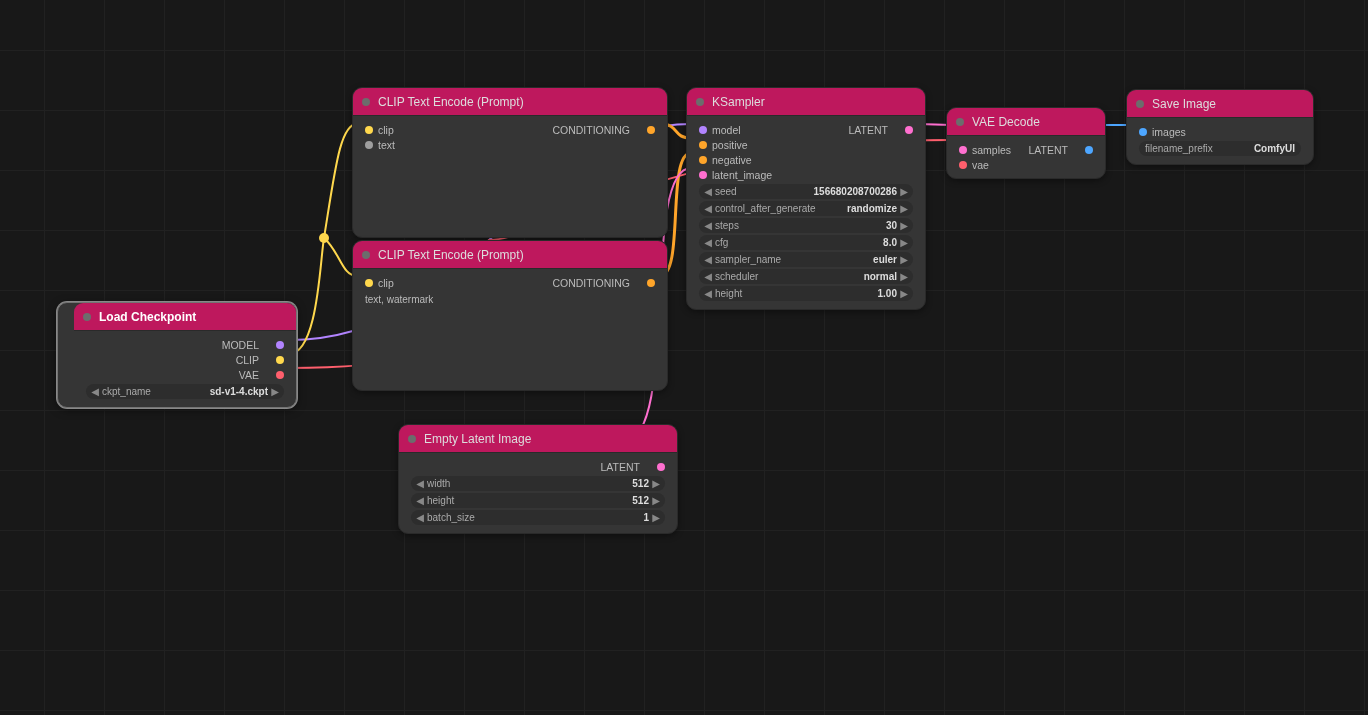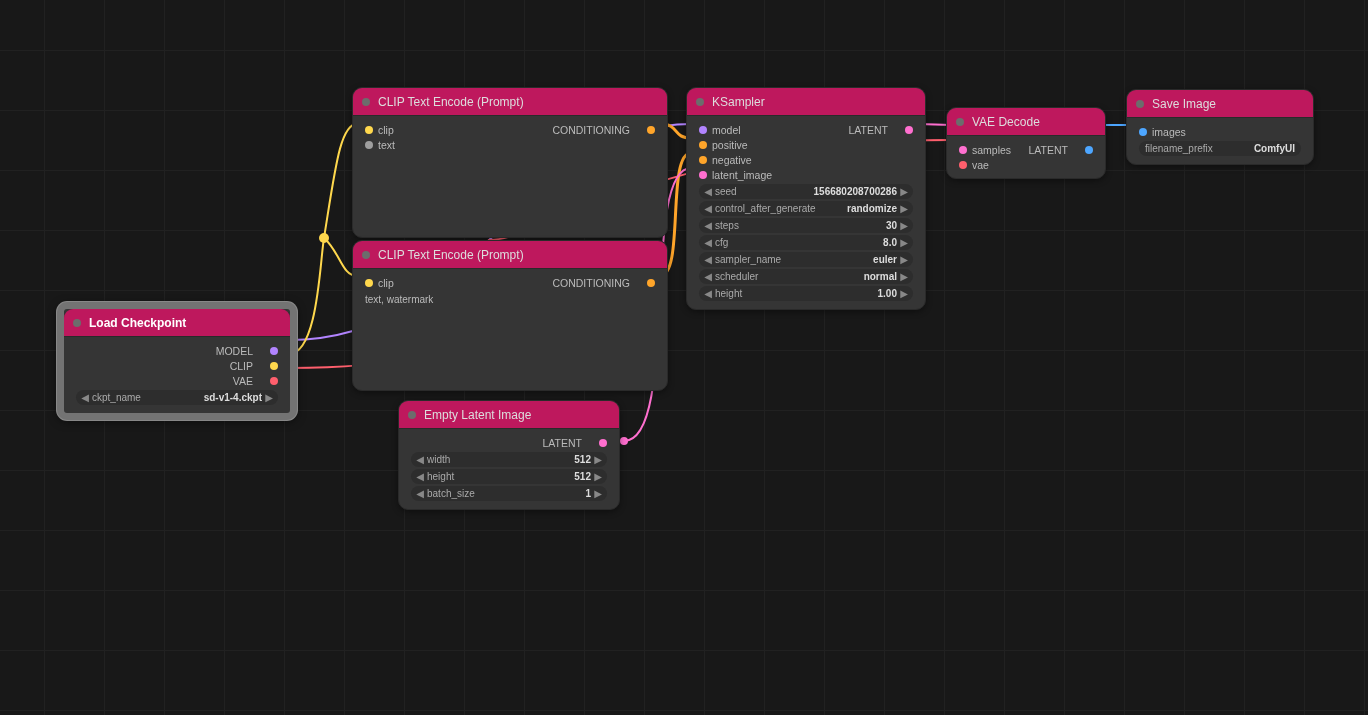--- a/index.html
+++ b/index.html
@@ -20,21 +20,21 @@
 
 .node {
   position: absolute;
   background: #353535;
   border: 1px solid #2a2a2a;
   border-radius: 10px;
   box-shadow: 0 2px 6px rgba(0,0,0,0.4);
   font-size: 11px;
   color: #ccc;
 }
-.node.selected { border: 7px solid #737373; box-shadow: 0 0 0 1px #888, 0 2px 8px rgba(0,0,0,.5); }
+.node.selected { border: 1px solid #737373; box-shadow: 0 0 0 1px #888, 0 2px 8px rgba(0,0,0,.5); padding-left: 16px; }
 .node-header {
   display: flex;
   align-items: center;
   padding: 7px 10px 6px 9px;
   border-bottom: 1px solid #2a2a2a;
   background: #be185d;
   border-radius: 9px 9px 0 0;
   font-size: 12px;
   color: #ddd;
 }
@@ -272,21 +272,21 @@
         </div>
     <div class="widget">
           <span class="arr">◀</span>
           <span class="wl">height</span>
           <span class="wv">1.00</span>
           <span class="arr">▶</span>
         </div>
   </div>
 </div>
 
-<div class="node" style="left:398px; top:400px; width:222px;">
+<div class="node" style="left:398px; top:424px; width:280px;">
   <div class="node-header">
     <span class="node-header-dot"></span>
     <span>Empty Latent Image</span>
   </div>
   <div class="node-body">
     <div class="io-row">
           <span></span>
           <span class="io-right">
             <span>LATENT</span>
             <span class="io-dot" style="background:#ff6fcf"></span>

